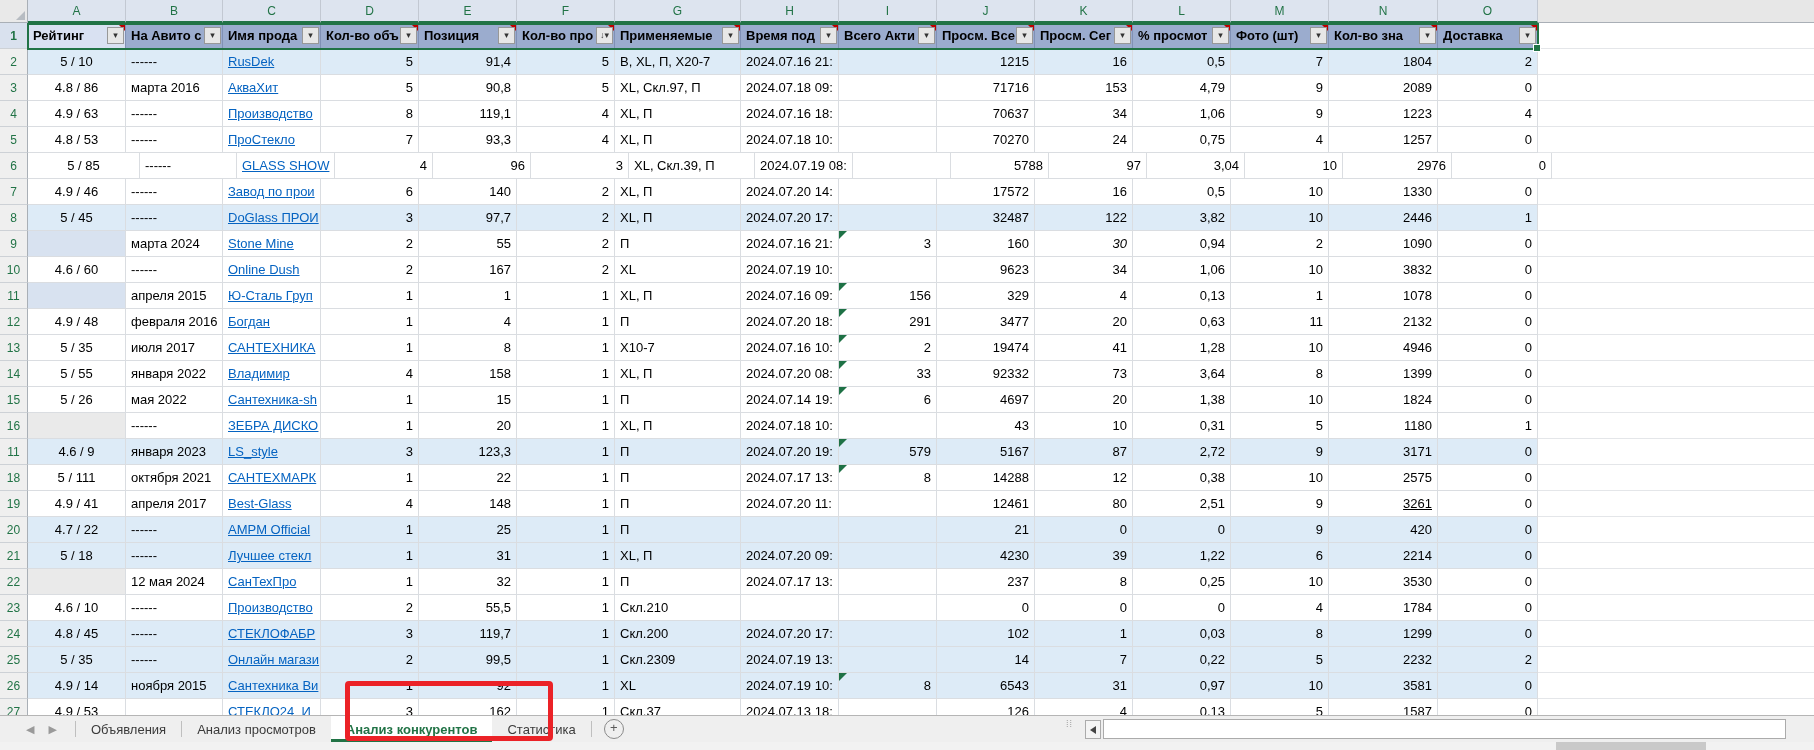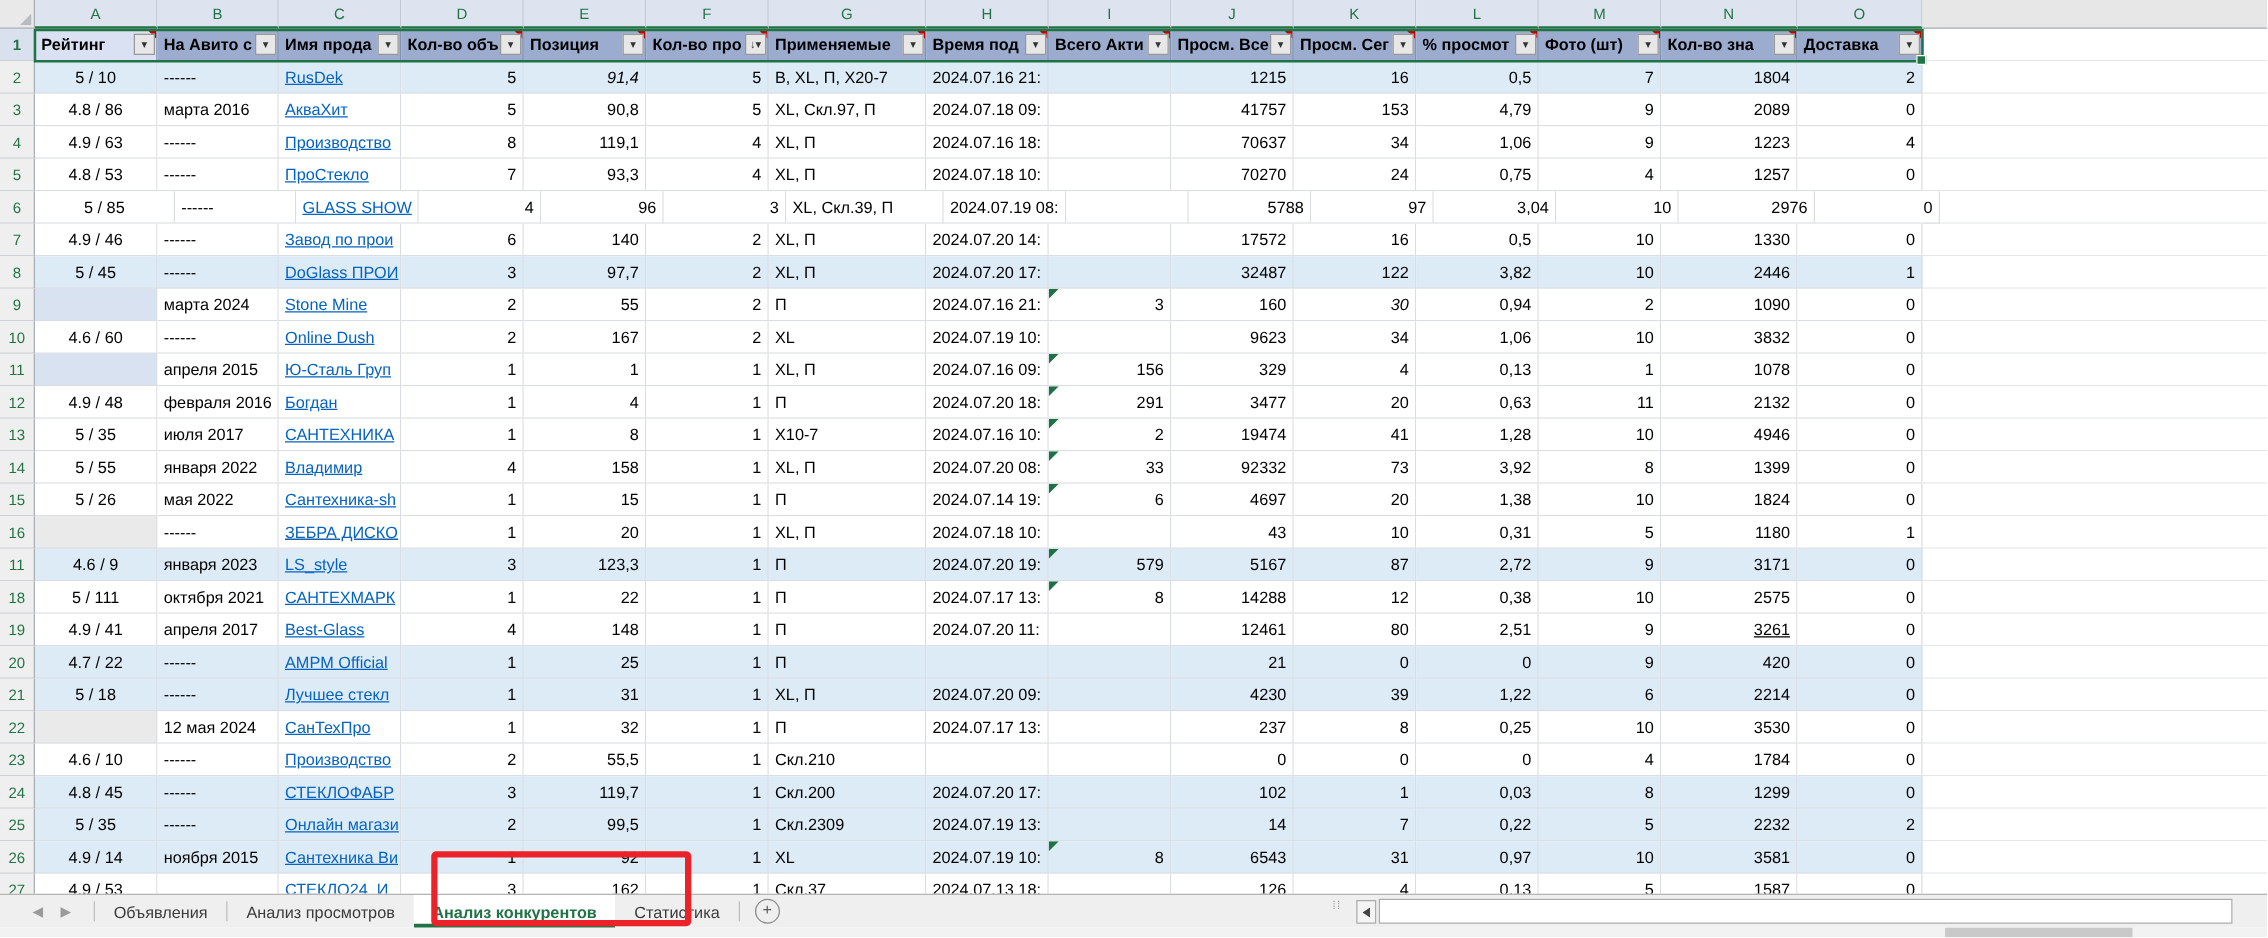--- a/index.html
+++ b/index.html
@@ -124,21 +124,21 @@
         <div class="cell" style="width: 100px;"><span>Доставка</span><span class="flagR"></span><span class="fbtn">▾</span></div>
         <div class="rfill"></div>
       </div>
     <div id="datarows">
         <div class="row">
           <div class="gut">2</div>
           <div class="cell al-c band" style="width: 98px;">5 / 10</div>
           <div class="cell al-l band" style="width: 97px;">------</div>
           <div class="cell al-l band" style="width: 98px;"><a class="lnk">RusDek</a></div>
           <div class="cell al-r band" style="width: 98px;">5</div>
-          <div class="cell al-r band" style="width: 98px; font-style: italic;">91,4</div>
+          <div class="cell al-r band" style="width: 98px;">91,4</div>
           <div class="cell al-r band" style="width: 98px;">5</div>
           <div class="cell al-l band" style="width: 126px;">В, XL, П, X20-7</div>
           <div class="cell al-l band" style="width: 98px;">2024.07.16 21:</div>
           <div class="cell al-r band" style="width: 98px;"></div>
           <div class="cell al-r band" style="width: 98px;">1215</div>
           <div class="cell al-r band" style="width: 98px;">16</div>
           <div class="cell al-r band" style="width: 98px;">0,5</div>
           <div class="cell al-r band" style="width: 98px;">7</div>
           <div class="cell al-r band" style="width: 109px;">1804</div>
           <div class="cell al-r band" style="width: 100px;">2</div>
@@ -148,21 +148,21 @@
           <div class="gut">3</div>
           <div class="cell al-c" style="width: 98px;">4.8 / 86</div>
           <div class="cell al-l" style="width: 97px;">марта 2016</div>
           <div class="cell al-l" style="width: 98px;"><a class="lnk">АкваХит</a></div>
           <div class="cell al-r" style="width: 98px;">5</div>
           <div class="cell al-r" style="width: 98px;">90,8</div>
           <div class="cell al-r" style="width: 98px;">5</div>
           <div class="cell al-l" style="width: 126px;">XL, Скл.97, П</div>
           <div class="cell al-l" style="width: 98px;">2024.07.18 09:</div>
           <div class="cell al-r" style="width: 98px;"></div>
-          <div class="cell al-r" style="width: 98px;">41757</div>
+          <div class="cell al-r" style="width: 98px;">71716</div>
           <div class="cell al-r" style="width: 98px;">153</div>
           <div class="cell al-r" style="width: 98px;">4,79</div>
           <div class="cell al-r" style="width: 98px;">9</div>
           <div class="cell al-r" style="width: 109px;">2089</div>
           <div class="cell al-r" style="width: 100px;">0</div>
           <div class="rfill"></div>
         </div>
         <div class="row">
           <div class="gut">4</div>
           <div class="cell al-c" style="width: 98px;">4.9 / 63</div>
@@ -359,21 +359,21 @@
           <div class="cell al-l" style="width: 97px;">января 2022</div>
           <div class="cell al-l" style="width: 98px;"><a class="lnk">Владимир</a></div>
           <div class="cell al-r" style="width: 98px;">4</div>
           <div class="cell al-r" style="width: 98px;">158</div>
           <div class="cell al-r" style="width: 98px;">1</div>
           <div class="cell al-l" style="width: 126px;">XL, П</div>
           <div class="cell al-l" style="width: 98px;">2024.07.20 08:</div>
           <div class="cell al-r" style="width: 98px;">33<span class="flagG"></span></div>
           <div class="cell al-r" style="width: 98px;">92332</div>
           <div class="cell al-r" style="width: 98px;">73</div>
-          <div class="cell al-r" style="width: 98px;">3,92</div>
+          <div class="cell al-r" style="width: 98px;">3,64</div>
           <div class="cell al-r" style="width: 98px;">8</div>
           <div class="cell al-r" style="width: 109px;">1399</div>
           <div class="cell al-r" style="width: 100px;">0</div>
           <div class="rfill"></div>
         </div>
         <div class="row">
           <div class="gut">15</div>
           <div class="cell al-c" style="width: 98px;">5 / 26</div>
           <div class="cell al-l" style="width: 97px;">мая 2022</div>
           <div class="cell al-l" style="width: 98px;"><a class="lnk">Сантехника-sh</a></div>

